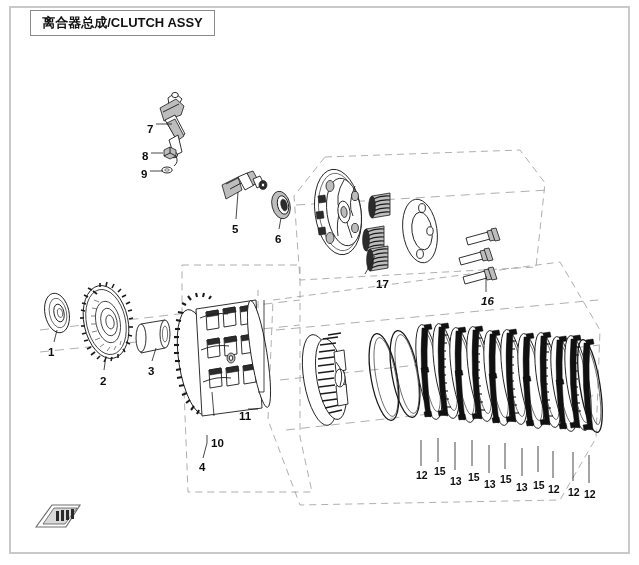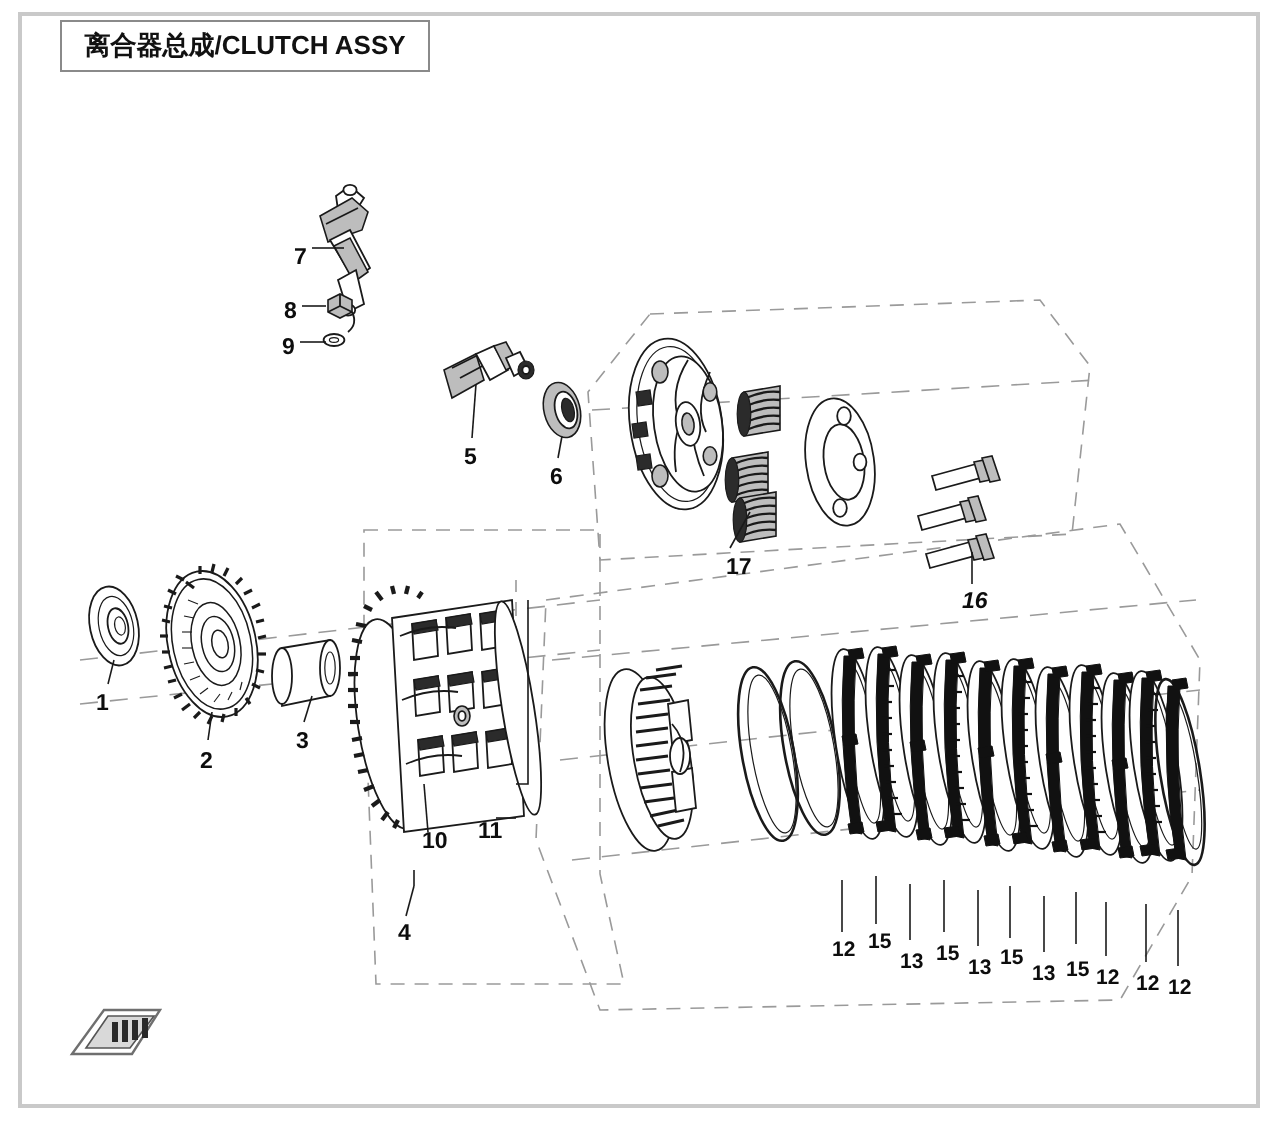--- a/index.html
+++ b/index.html
@@ -617,24 +617,24 @@
   <div id="callouts">
       <div class="lbl" style="left: 48px; top: 347px;">1</div>
       <div class="lbl" style="left: 100px; top: 376px;">2</div>
       <div class="lbl" style="left: 148px; top: 366px;">3</div>
       <div class="lbl" style="left: 199px; top: 462px;">4</div>
       <div class="lbl" style="left: 232px; top: 224px;">5</div>
       <div class="lbl" style="left: 275px; top: 234px;">6</div>
       <div class="lbl" style="left: 147px; top: 124px;">7</div>
       <div class="lbl" style="left: 142px; top: 151px;">8</div>
       <div class="lbl" style="left: 141px; top: 169px;">9</div>
-      <div class="lbl" style="left: 211px; top: 416px; text-align: right;">10</div>
+      <div class="lbl" style="left: 211px; top: 438px; text-align: right;">10</div>
       <div class="lbl" style="left: 239px; top: 411px; text-align: center;">11</div>
       <div class="lbl" style="left: 481px; top: 296px; font-style: italic;">16</div>
-      <div class="lbl" style="left: 363px; top: 279px;">17</div>
+      <div class="lbl" style="left: 376px; top: 279px;">17</div>
     </div>
   <div id="stack-callouts">
       <div class="lbl sm" style="left: 416px; top: 470px;">12</div>
       <div class="lbl sm" style="left: 434px; top: 466px;">15</div>
       <div class="lbl sm" style="left: 450px; top: 476px;">13</div>
       <div class="lbl sm" style="left: 468px; top: 472px;">15</div>
       <div class="lbl sm" style="left: 484px; top: 479px;">13</div>
       <div class="lbl sm" style="left: 500px; top: 474px;">15</div>
       <div class="lbl sm" style="left: 516px; top: 482px;">13</div>
       <div class="lbl sm" style="left: 533px; top: 480px;">15</div>

